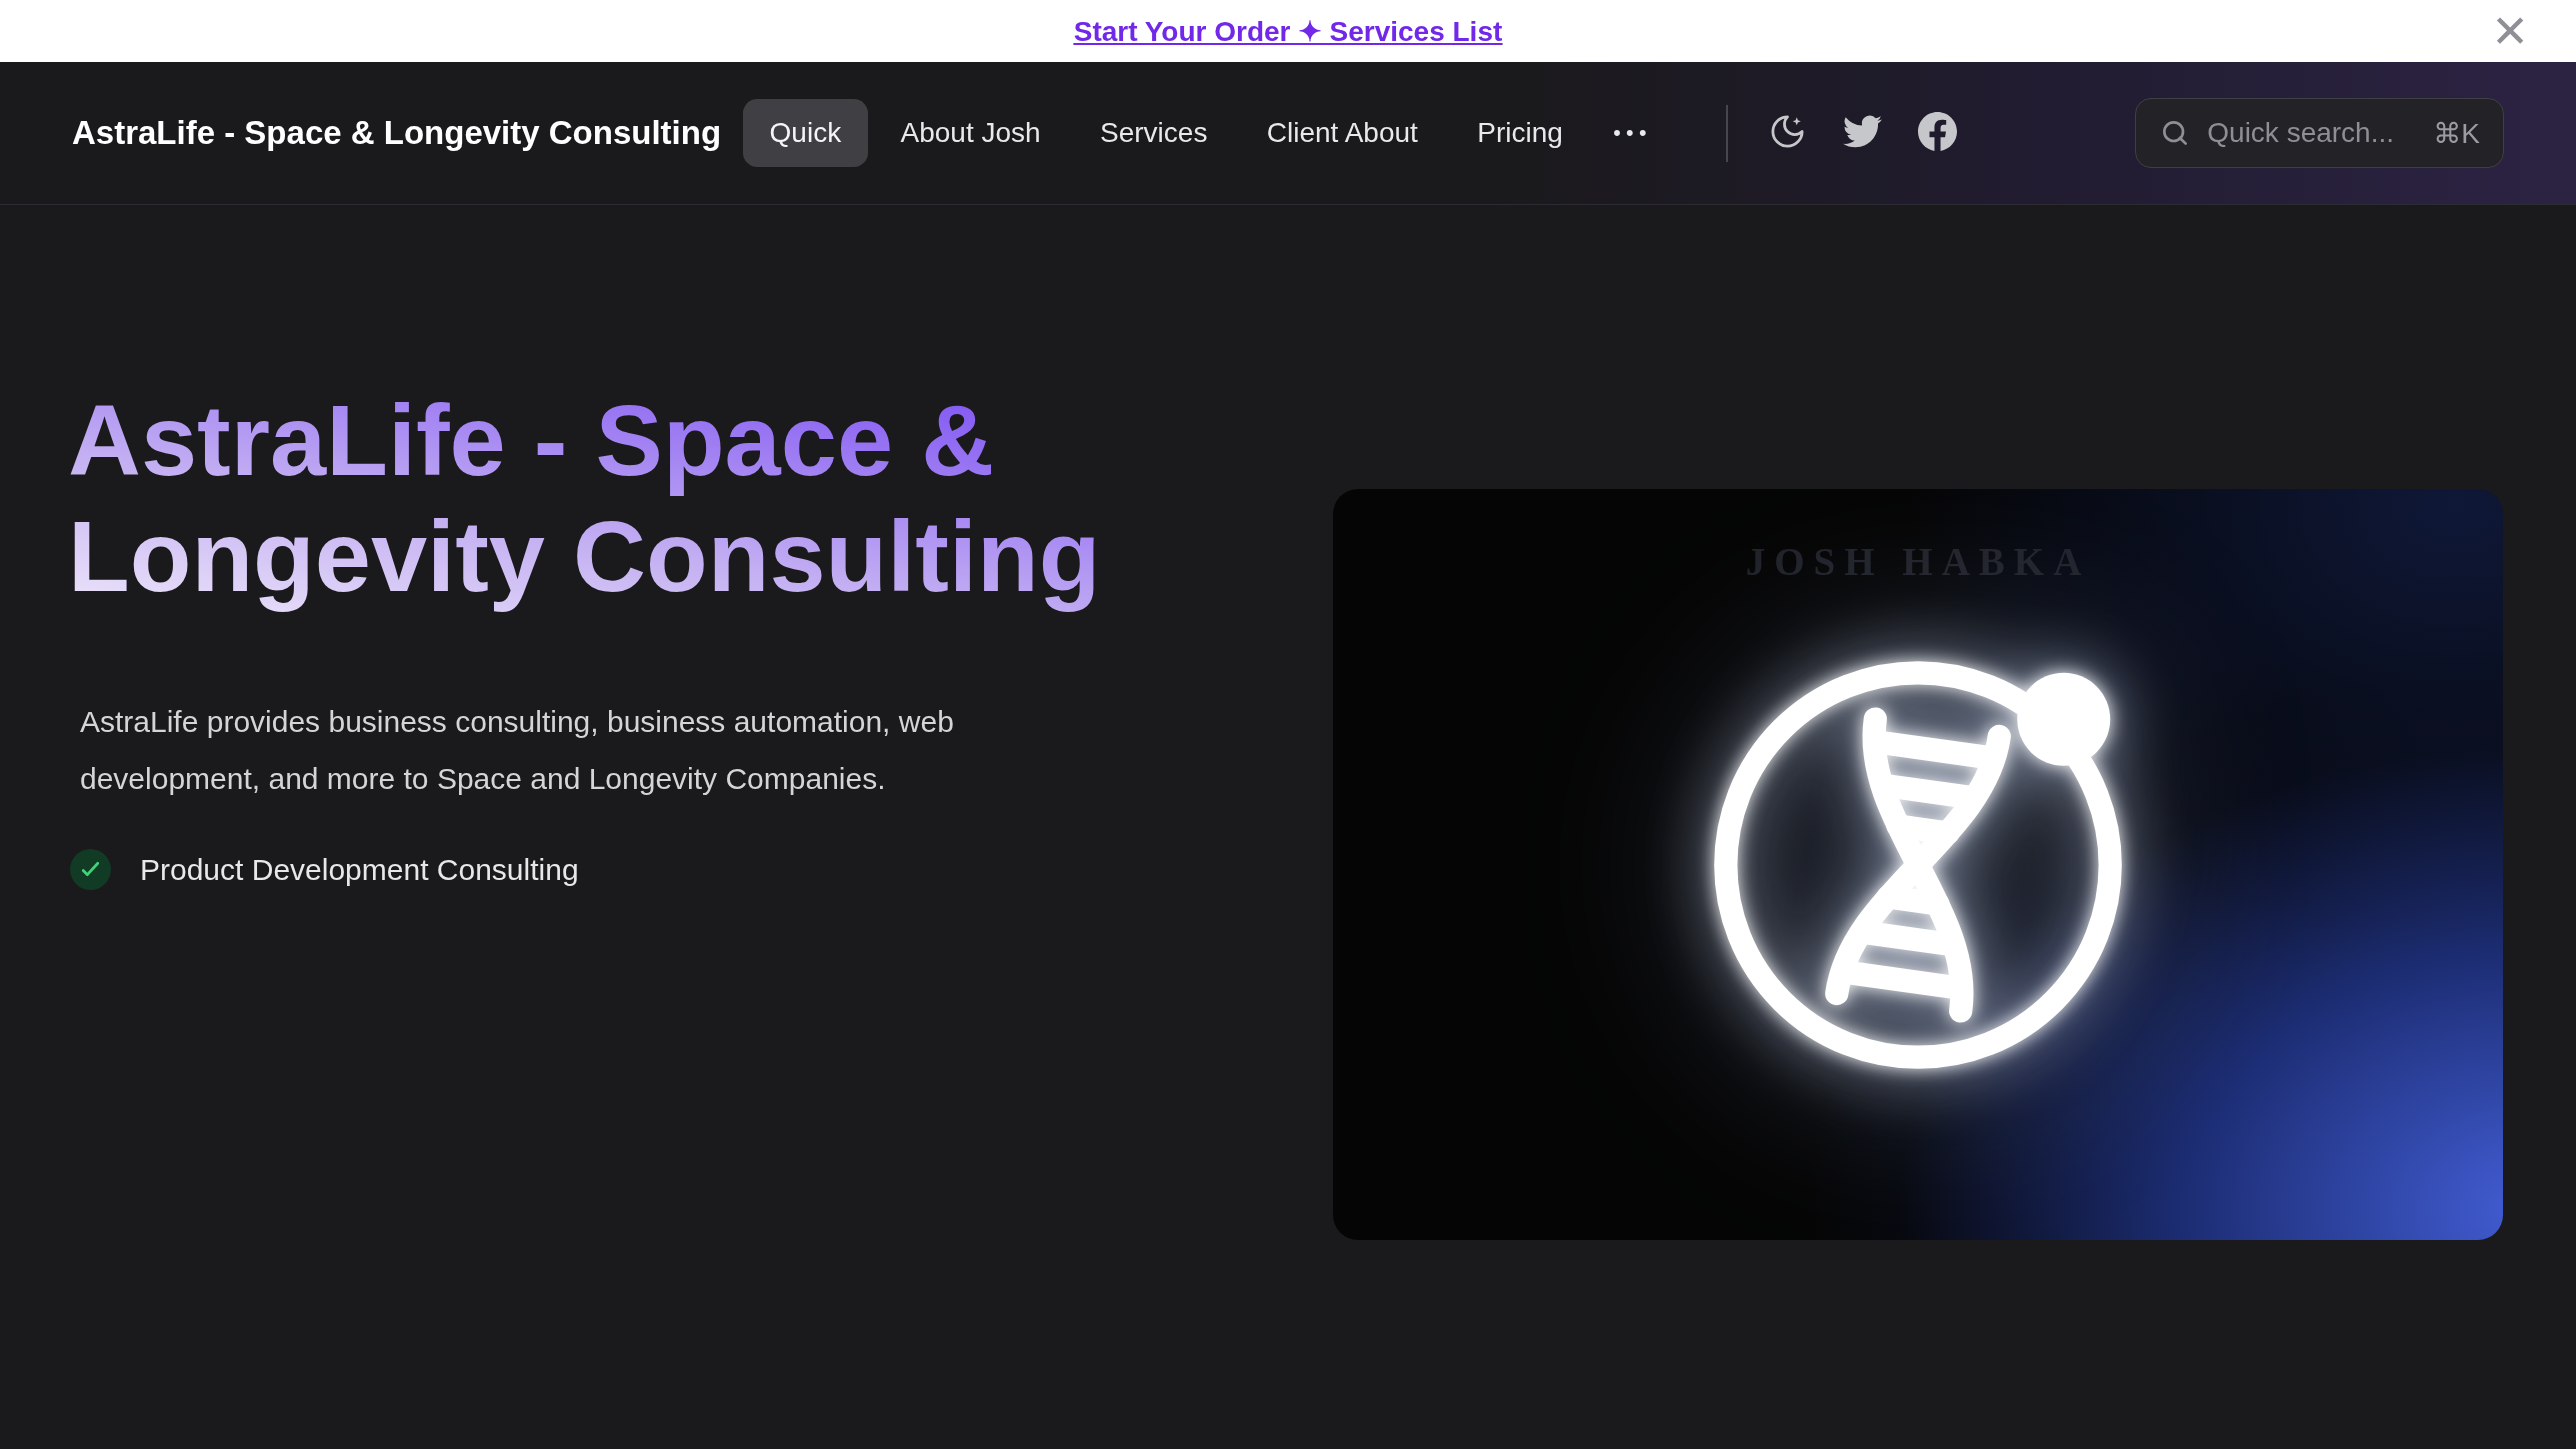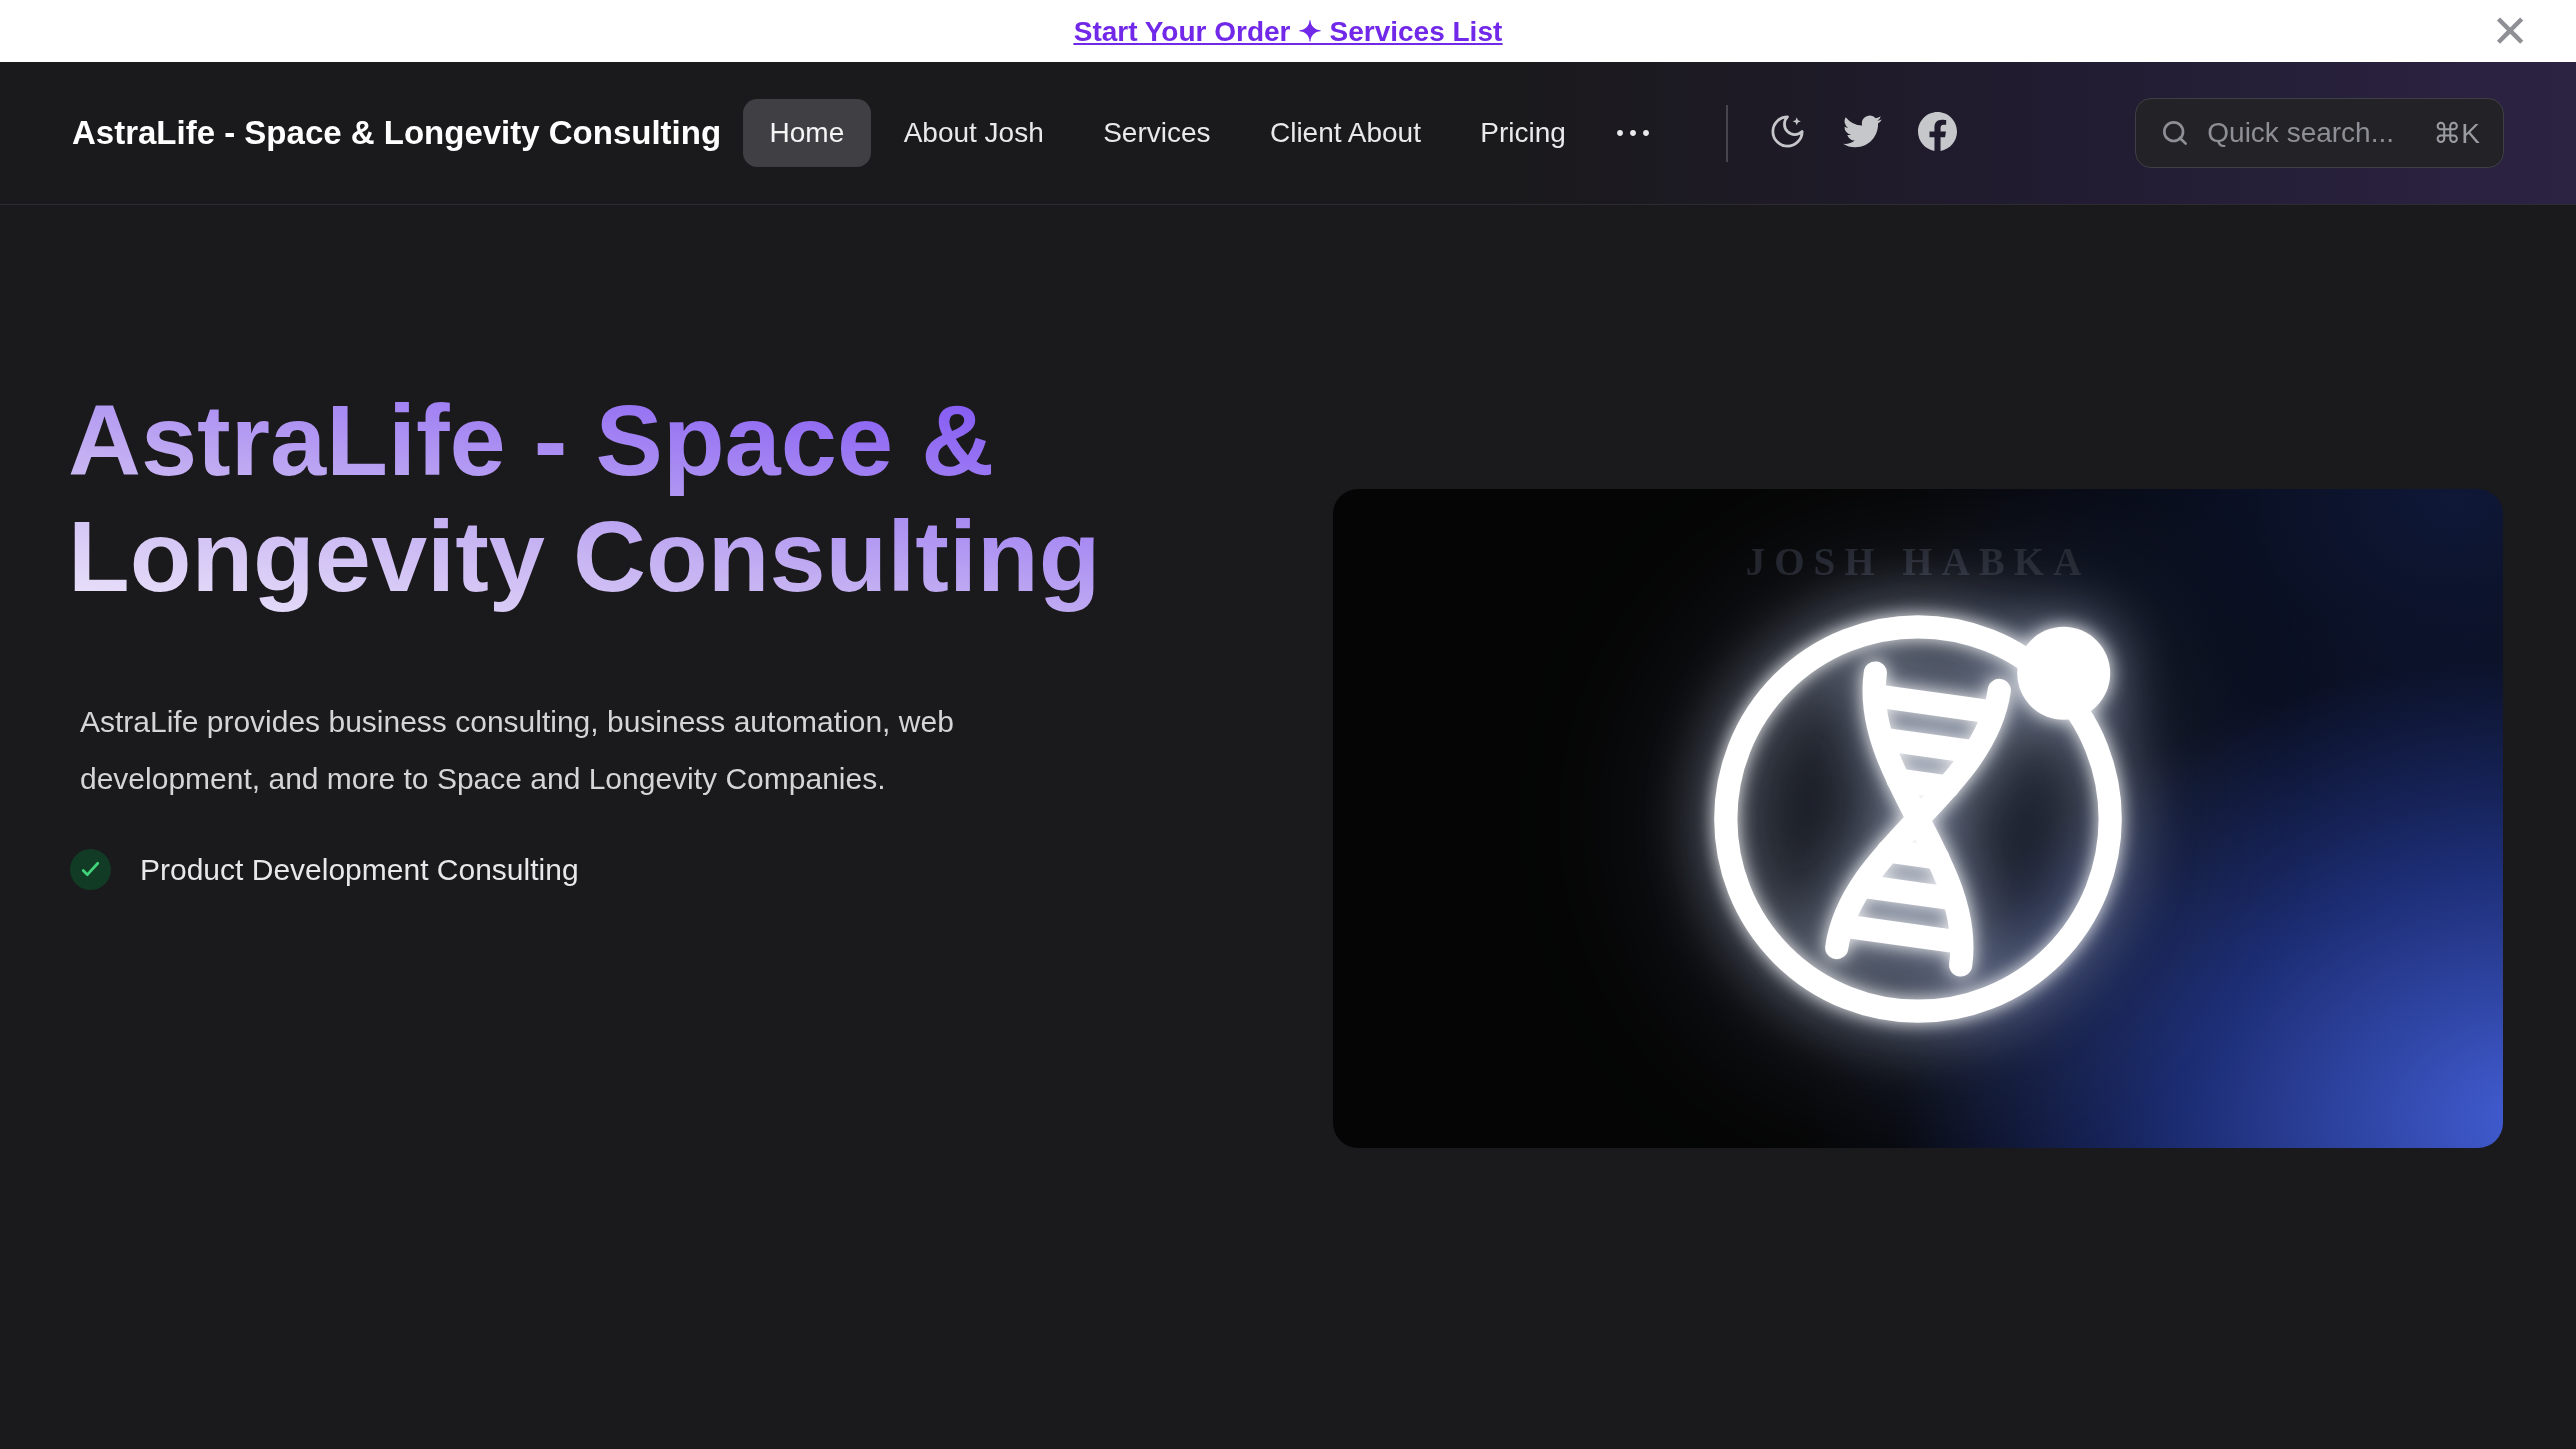--- a/index.html
+++ b/index.html
@@ -54,21 +54,21 @@
             list-style:none;display:flex;flex-direction:column;gap:28px;}
   .feature{display:flex;align-items:center;gap:29px;color:#e8e8ea;font-size:30px;}
   .check{width:41px;height:41px;border-radius:50%;background:#123b25;flex:none;
          display:flex;align-items:center;justify-content:center;color:#40d47a;}
   .check svg{width:25px;height:25px;}
   .cta{position:absolute;left:70px;top:964px;width:320px;height:86px;
        border:none;border-radius:19.7px;background:#6c28f2;color:#ffffff;
        font-size:30px;font-weight:bold;font-family:inherit;cursor:pointer;}
 
   
-  .card{position:absolute;left:1333px;top:284px;width:1170px;height:659px;
+  .card{position:absolute;left:1333px;top:284px;width:1170px;height:751px;
         border-radius:25px;overflow:hidden;
         background:
           radial-gradient(939px 680px at 103% 96%, rgba(72,102,232,.92) 0%, rgba(47,77,205,.55) 38%, rgba(20,32,80,.12) 68%, rgba(0,0,0,0) 78%),
           radial-gradient(805px 626px at 96% 2%, rgba(16,27,64,.85) 0%, rgba(12,20,48,.4) 45%, rgba(0,0,0,0) 68%),
           #050505;}
   .watermark{position:absolute;top:50px;left:0;right:0;text-align:center;
              font-family:"Liberation Serif",serif;font-size:39px;font-weight:bold;
              letter-spacing:9px;color:#202229;}
   .dna-wrap{position:absolute;left:50%;top:50%;transform:translate(-50%,-50%);
             filter:drop-shadow(0 0 9px rgba(255,255,255,.95))
@@ -83,21 +83,21 @@
 
   <header class="banner">
     <a class="banner-link">Start Your Order ✦ Services List</a>
     <button class="banner-close">✕</button>
   </header>
 
   <nav class="nav">
     <div class="brand">AstraLife - Space &amp; Longevity Consulting</div>
 
     <div class="navlinks">
-      <button class="navlink active">Home</button>
+      <button class="navlink active">Quick</button>
       <button class="navlink">About Josh</button>
       <button class="navlink">Services</button>
       <button class="navlink">Client About</button>
       <button class="navlink">Pricing</button>
       <button class="navlink more">•••</button>
     </div>
 
     <div class="spacer"></div>
     <div class="vdivider"></div>
 

